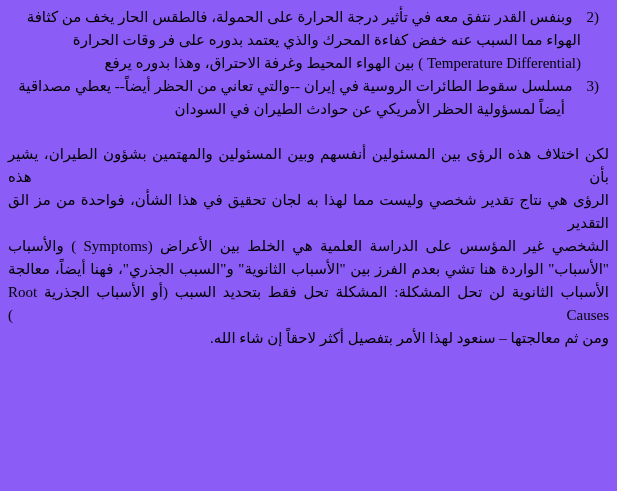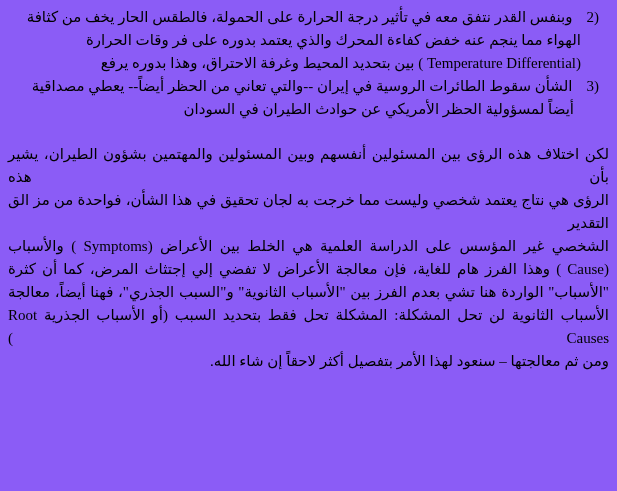--- a/index.html
+++ b/index.html
@@ -26,52 +26,51 @@
   }
   
   .li-first { margin-right: 10px; }
   .marker {
     direction: ltr;
     unicode-bidi: isolate;
     display: inline-block;
     margin-left: 14px;
   }
   .li-cont { margin-right: 28px; }
-  .li-cont-deep { margin-right: 35px; }
+  .li-cont-deep { margin-right: 44px; }
   
   .paragraph { margin-top: 22px; }
   .p-line {
     text-align: justify;
     text-align-last: justify;
   }
   .p-first { text-indent: 20px; }
   .p-last {
     text-align: left;
     text-align-last: right;
   }
 </style>
 </head>
 <body>
 
 <div class="page">
 
   <div>
     <div class="ln li-first"><span class="marker">2)</span><span>وبنفس القدر نتفق معه في تأثير درجة الحرارة على الحمولة، فالطقس الحار يخف من كثافة</span></div>
-    <div class="ln li-cont">الهواء مما ينجم عنه خفض كفاءة المحرك والذي يعتمد بدوره على فر وقات الحرارة</div>
-    <div class="ln li-cont">(Temperature Differential ) بين بتحديد المحيط وغرفة الاحتراق، وهذا بدوره يرفع</div>
+    <div class="ln li-cont">الهواء مما السبب عنه خفض كفاءة المحرك والذي يعتمد بدوره على فر وقات الحرارة</div>
+    <div class="ln li-cont">(Temperature Differential ) بين الهواء المحيط وغرفة الاحتراق، وهذا بدوره يرفع</div>
   </div>
 
   <div>
-    <div class="ln li-first"><span class="marker">3)</span><span>الشأن سقوط الطائرات الروسية في إيران --والتي تعاني من الحظر أيضاً-- يعطي مصداقية</span></div>
+    <div class="ln li-first"><span class="marker">3)</span><span>مسلسل سقوط الطائرات الروسية في إيران --والتي تعاني من الحظر أيضاً-- يعطي مصداقية</span></div>
     <div class="ln li-cont-deep">أيضاً لمسؤولية الحظر الأمريكي عن حوادث الطيران في السودان</div>
   </div>
 
   <div class="paragraph">
     <div class="ln p-line">لكن اختلاف هذه الرؤى بين المسئولين أنفسهم وبين المسئولين والمهتمين بشؤون الطيران، يشير بأن هذه</div>
-    <div class="ln p-line">الرؤى هي نتاج يعتمد شخصي وليست مما خرجت به لجان تحقيق في هذا الشأن، فواحدة من مز الق التقدير</div>
+    <div class="ln p-line">الرؤى هي نتاج تقدير شخصي وليست مما لهذا به لجان تحقيق في هذا الشأن، فواحدة من مز الق التقدير</div>
     <div class="ln p-line">الشخصي غير المؤسس على الدراسة العلمية هي الخلط بين الأعراض (Symptoms ) والأسباب</div>
-    <div class="ln p-line">(Cause ) وهذا الفرز هام للغاية، فإن معالجة الأعراض لا تفضي إلي إجتثاث المرض، كما أن كثرة</div>
     <div class="ln p-line">"الأسباب" الواردة هنا تشي بعدم الفرز بين "الأسباب الثانوية" و"السبب الجذري"، فهنا أيضاً،  معالجة</div>
     <div class="ln p-line">الأسباب الثانوية لن تحل المشكلة: المشكلة تحل فقط بتحديد السبب (أو الأسباب الجذرية Root Causes )</div>
     <div class="ln p-line p-last">ومن ثم معالجتها – سنعود لهذا الأمر بتفصيل أكثر لاحقاً إن شاء الله.</div>
   </div>
 
 </div>
 
 </body></html>

